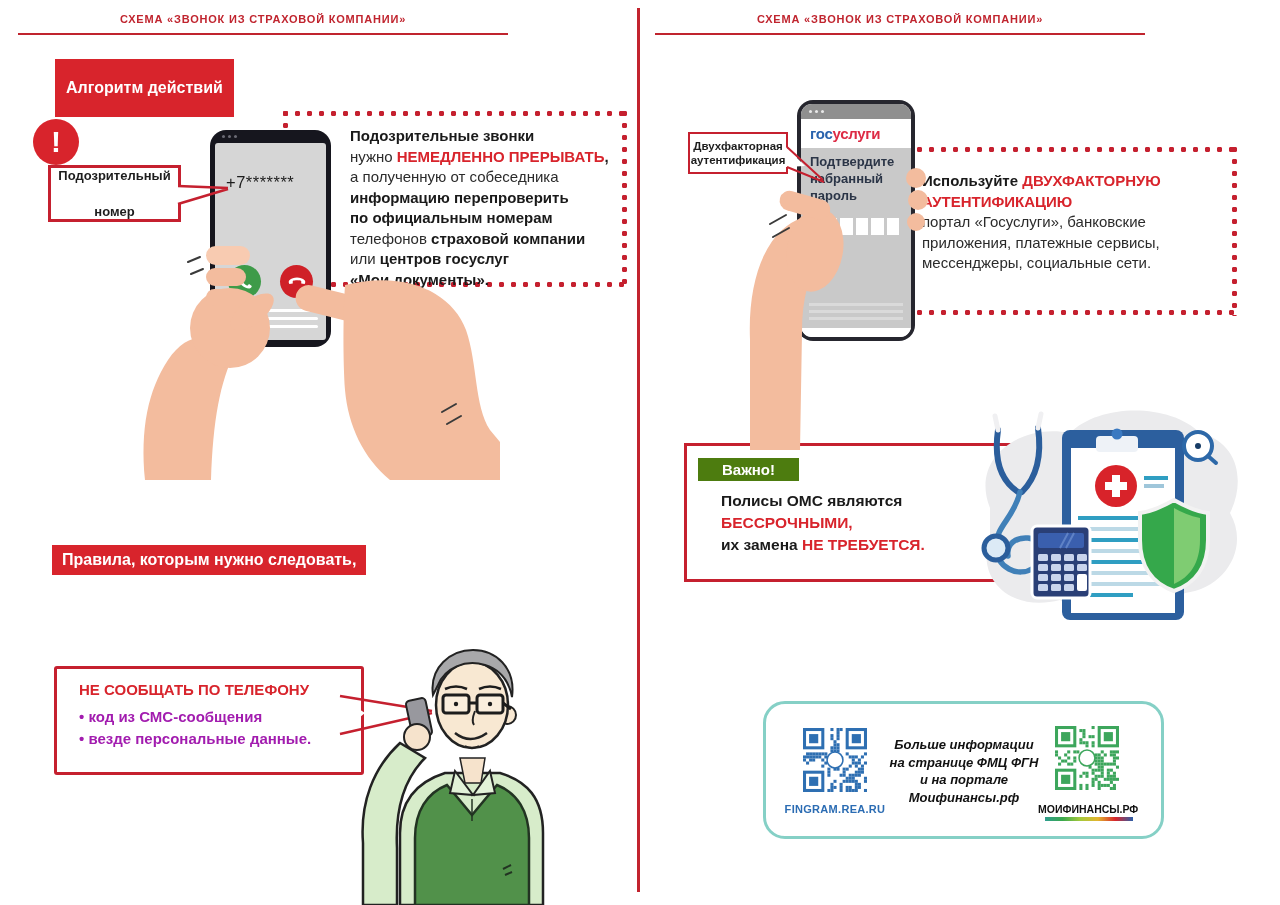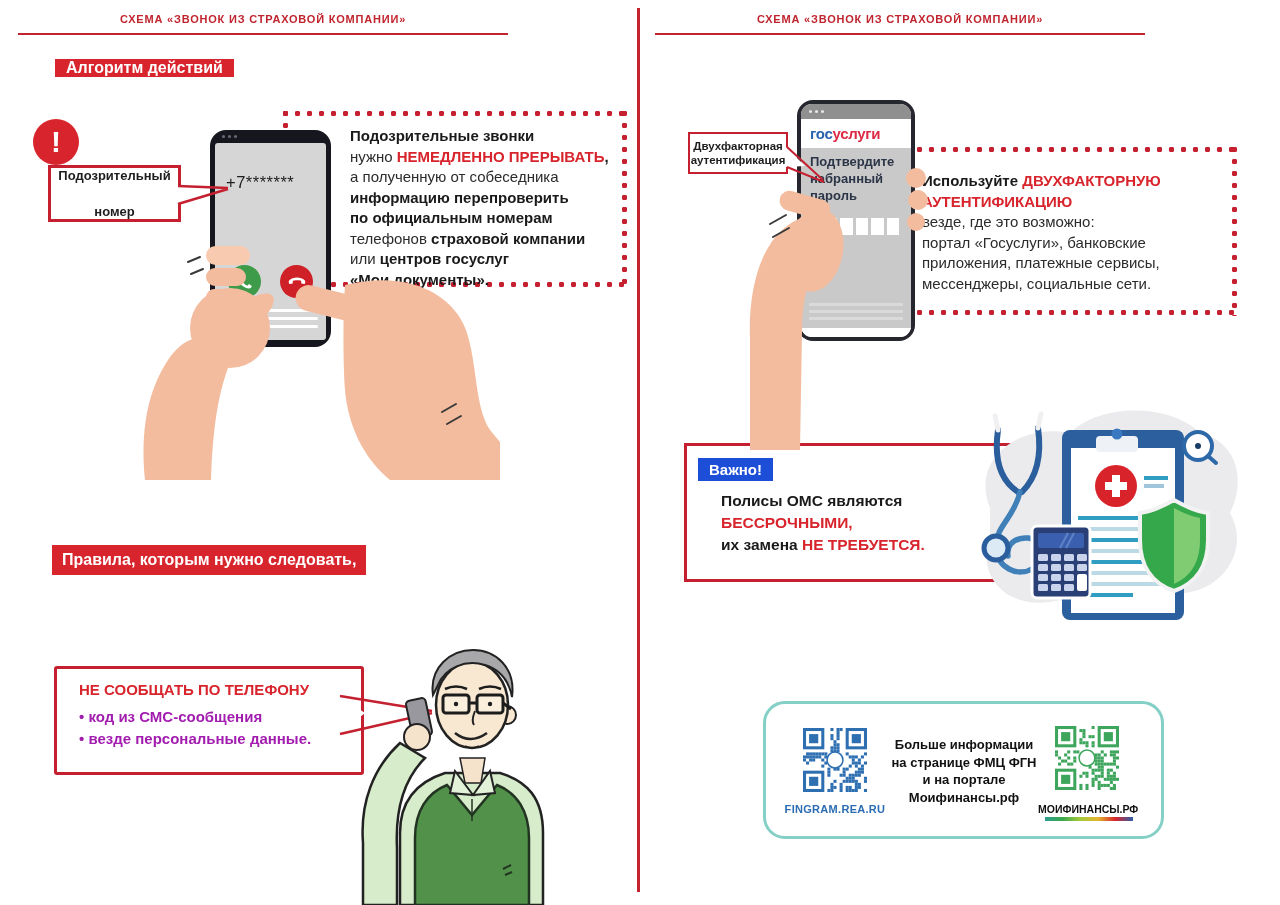--- a/index.html
+++ b/index.html
@@ -8,21 +8,21 @@
   .abs{position:absolute;}
 
   
   .hdr-title{position:absolute;top:13px;width:490px;text-align:center;
              color:#c0242e;font-size:11px;font-weight:bold;letter-spacing:.8px;}
   .hdr-line{position:absolute;top:33px;width:490px;height:2px;background:#c0242e;}
   .divider{position:absolute;left:637px;top:8px;width:3px;height:884px;background:#c2232e;}
 
   
   .badge{position:absolute;background:#d8242c;color:#fff;font-weight:bold;z-index:30;}
-  .badge-algo{left:55px;top:59px;font-size:16px;padding:0 11px;}
+  .badge-algo{left:55px;top:59px;font-size:16px;padding:20px 11px;}
   .badge-rules{left:52px;top:545px;font-size:16px;line-height:20px;padding:5px 10px;}
 
   
   .dotbox{position:absolute;z-index:1;}
   .dh,.dv{position:absolute;}
   .dh{height:7px;left:0;right:0;background-image:radial-gradient(circle at 3.5px 3.5px,#c5202f 2.7px,rgba(0,0,0,0) 3px);
       background-size:12px 7px;background-repeat:repeat-x;}
   .dv{width:7px;top:0;bottom:0;background-image:radial-gradient(circle at 3.5px 3.5px,#c5202f 2.7px,rgba(0,0,0,0) 3px);
       background-size:7px 12px;background-repeat:repeat-y;}
   .dh.t{top:0}.dh.b{bottom:0}.dv.l{left:0}.dv.r{right:0}
@@ -78,37 +78,37 @@
   
   .dont-box{position:absolute;left:54px;top:666px;width:282px;height:91px;background:#fff;
             border:3px solid #c5202f;border-radius:3px;padding:12px 0 0 22px;box-sizing:content-box;z-index:50;}
   .dont-title{color:#d8242c;font-weight:bold;font-size:15px;}
   .bullets{margin-top:8px;font-weight:bold;font-size:15px;line-height:22px;color:#a21caf;}
   .bullets div::before{content:"• ";}
 
   
   .imp-box{position:absolute;left:684px;top:443px;width:330px;height:133px;background:#fff;
            border:3px solid #c5202f;z-index:5;}
-  .imp-badge{position:absolute;left:11px;top:12px;background:#1d4ed8;color:#fff;font-weight:bold;
-             font-size:15px;padding:3px 11px;}
+  .imp-badge{position:absolute;left:11px;top:12px;background:#4d7c0f;color:#fff;font-weight:bold;
+             font-size:15px;padding:3px 24px;}
   .imp-lines{position:absolute;left:34px;top:44px;font-size:15.5px;line-height:22px;}
 
   
   .qr-panel{position:absolute;left:763px;top:701px;width:395px;height:132px;background:#fff;
             border:3px solid #85d0c6;border-radius:22px;z-index:5;}
   .qr{position:absolute;width:64px;height:64px;}
   .qr-l{left:37px;top:24px;} .qr-r{left:289px;top:22px;}
   .qr-lbl-l{position:absolute;left:9px;top:99px;width:120px;text-align:center;color:#2b6cb3;
             font-weight:bold;font-size:11px;letter-spacing:.3px;}
   .qr-lbl-r{position:absolute;left:272px;top:99px;width:100px;text-align:center;color:#111;
             font-weight:bold;font-size:10.5px;}
   .rainbow{position:absolute;left:279px;top:113px;width:88px;height:4px;
            background:linear-gradient(90deg,#2e9e8f,#3aa84d,#a4c93c,#e3b52e,#d8262c,#2b5fa8);}
   .qr-info{position:absolute;left:118px;top:32px;width:160px;text-align:center;
-           font-weight:bold;font-size:13px;line-height:17.5px;color:#111;}
+           font-weight:bold;font-size:13px;line-height:17.5px;color:#111;font-style:italic;}
 
   svg.layer{position:absolute;pointer-events:none;}
   .z3{z-index:14;} .z40{z-index:60;} .z45{z-index:62;} .z10{z-index:10;}
 </style>
 </head>
 <body>
 
 <div class="page">
 
   <div class="hdr-title" style="left:18px;">СХЕМА «ЗВОНОК ИЗ СТРАХОВОЙ КОМПАНИИ»</div>
@@ -223,21 +223,20 @@
 
   <div class="dotbox dot-right">
     <i class="dh t"></i>
       <i class="dh b"></i>
       <i class="dv l"></i>
       <i class="dv r"></i>
   </div>
   <div class="abs advice-text">
       <div><span class="s-b">Используйте </span><span class="s-rb">ДВУХФАКТОРНУЮ</span></div>
       <div><span class="s-rb">АУТЕНТИФИКАЦИЮ</span></div>
-      <div><span class="s-n">везде, где это возможно:</span></div>
       <div><span class="s-n">портал «Госуслуги», банковские</span></div>
       <div><span class="s-n">приложения, платежные сервисы,</span></div>
       <div><span class="s-n">мессенджеры, социальные сети.</span></div>
     </div>
 
   <div class="abs phone-r">
     <div class="inner">
       <div class="bar">
           <i></i>
           <i></i>

